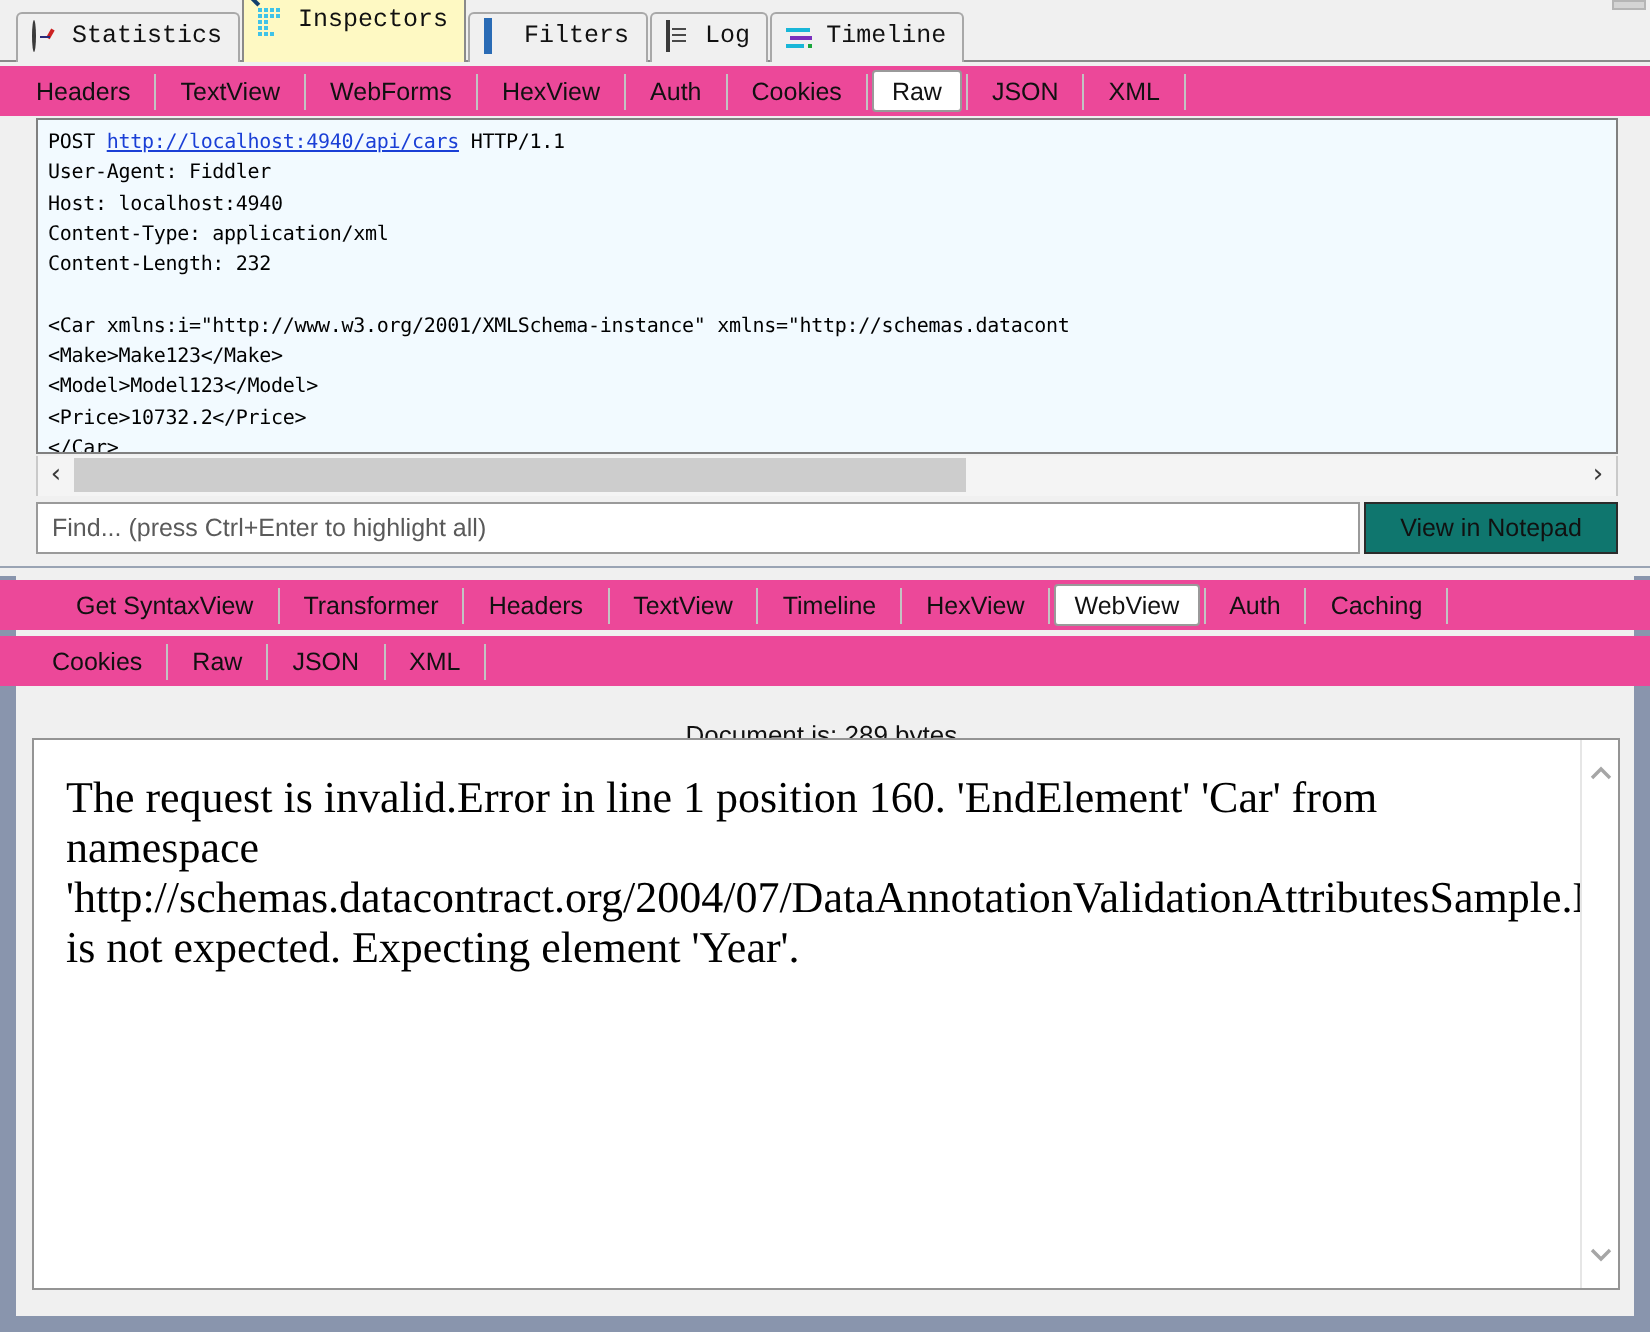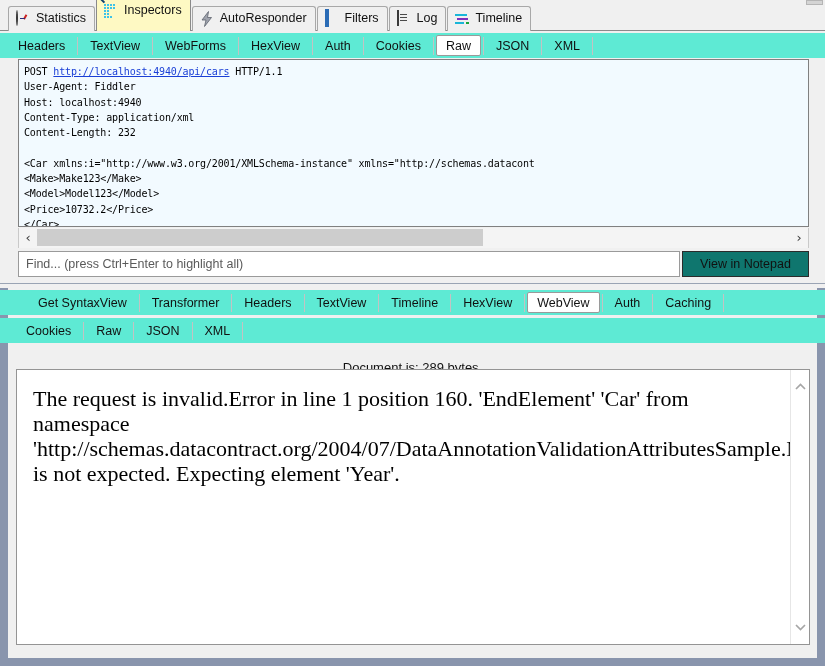--- a/index.html
+++ b/index.html
@@ -26,20 +26,21 @@
   }
 
   
   .main-tabstrip {
     position: absolute;
     left: 0; top: 0;
     width: 825px; height: 31px;
     background: #f0f0f0;
     border-bottom: 1px solid #8a8a8a;
     box-sizing: border-box;
+    font-family: Liberation Mono, monospace;
   }
   .main-tabs {
     position: absolute;
     left: 8px; top: 2px;
     height: 29px;
     display: flex;
     align-items: flex-end;
   }
   .mtab {
     position: relative;
@@ -72,21 +73,21 @@
     flex: 0 0 16px;
     display: block;
     position: relative;
   }
 
   
   .subrow {
     position: absolute;
     left: 0;
     width: 825px;
-    background: #5eead4;
+    background: #ec4899;
     box-sizing: border-box;
     display: flex;
     align-items: center;
   }
   .stab {
     position: relative;
     height: 21px;
     line-height: 21px;
     padding: 0 9px;
     box-sizing: border-box;
@@ -335,30 +336,20 @@
             <span class="pix" style="left:1px;top:7px;"></span><span class="pix" style="left:4px;top:7px;"></span>
             <span class="pix" style="left:1px;top:10px;"></span><span class="pix" style="left:4px;top:10px;"></span>
             <span class="pix" style="left:1px;top:13px;"></span><span class="pix" style="left:4px;top:13px;"></span>
             <span class="pix" style="left:7px;top:13px;"></span>
             <span class="mag"></span>
           </span>
         </span>
         <span class="mtab-label">Inspectors</span>
       </div>
 
-      <div class="mtab">
-        <span class="ticon">
-          <span class="ico-bolt">
-            <svg width="16" height="16" viewBox="0 0 16 16">
-                <polygon points="9.5,0.5 3,9 7,9 5.5,15.5 12.5,6.5 8.5,6.5" fill="#9fa3ad" stroke="#5d626d" stroke-width="0.8"></polygon>
-              </svg>
-          </span>
-        </span>
-        <span class="mtab-label">AutoResponder</span>
-      </div>
 
 
       <div class="mtab">
         <span class="ticon"><span class="ico-filters"></span></span>
         <span class="mtab-label">Filters</span>
       </div>
 
       <div class="mtab">
         <span class="ticon">
           <span class="ico-log"><i style="top:3px;"></i><i style="top:6px;"></i><i style="top:9px;"></i></span>

